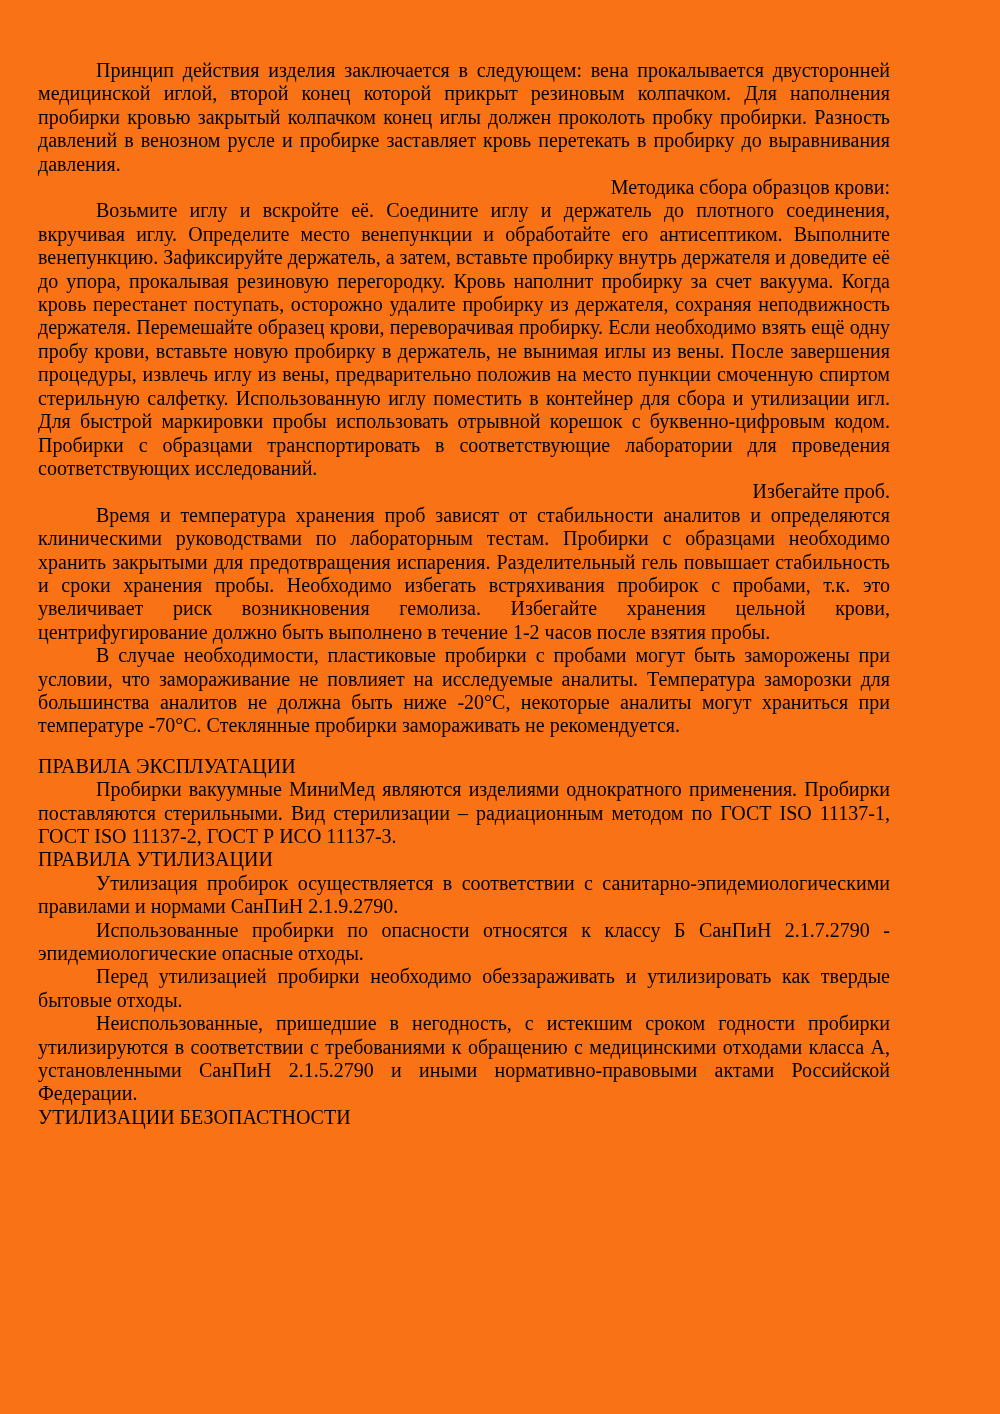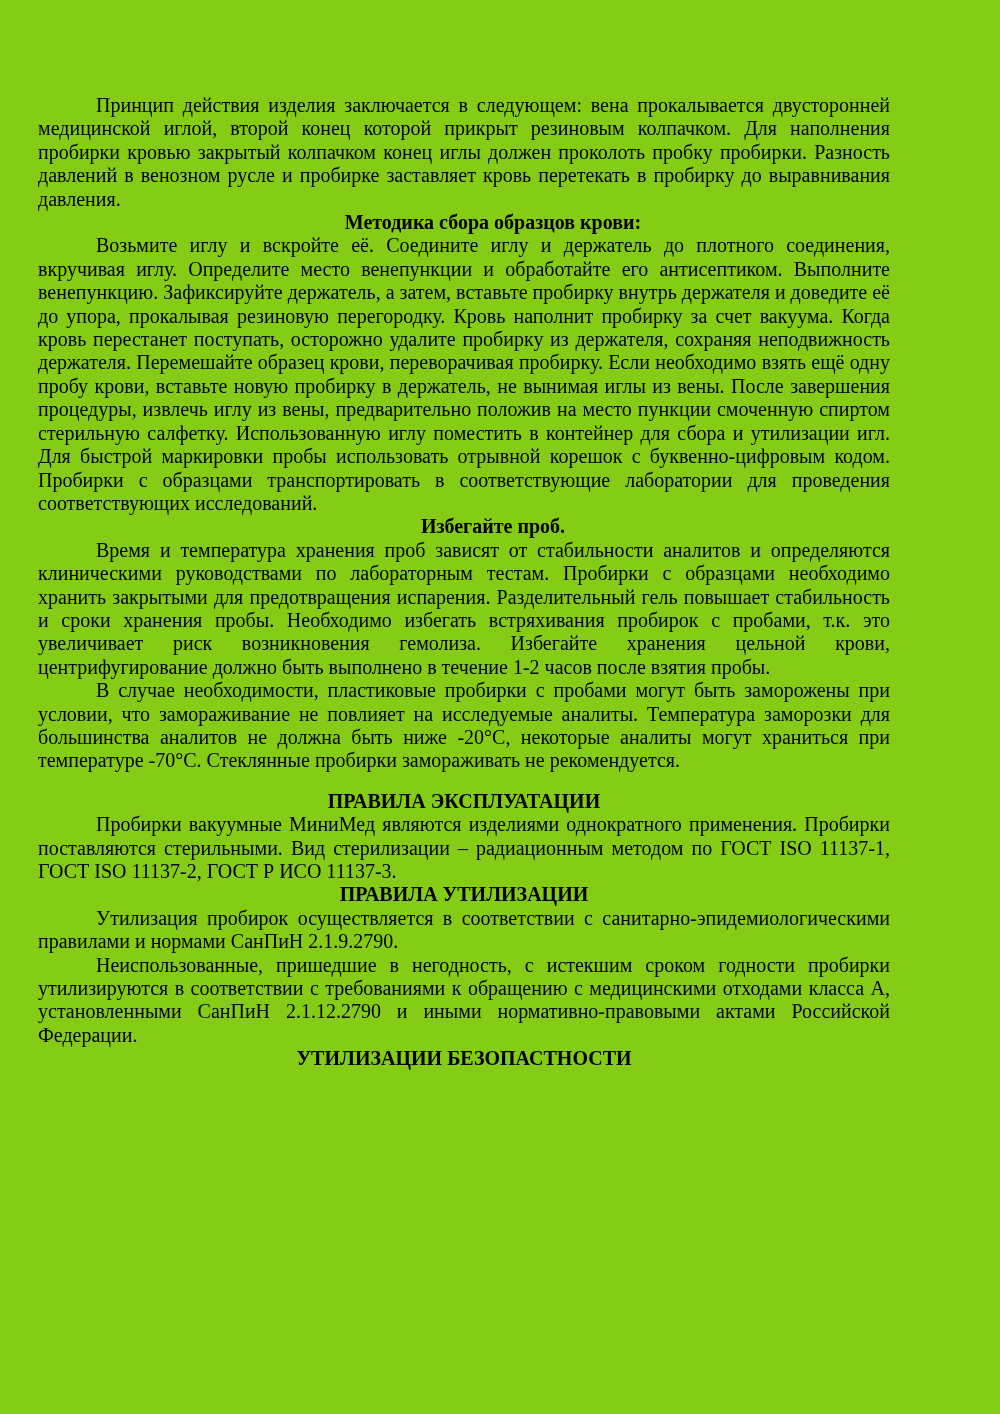--- a/index.html
+++ b/index.html
@@ -5,55 +5,56 @@
   html, body {
     margin: 0;
     padding: 0;
     background: #ffffff;
   }
   .page {
     position: relative;
     width: 1000px;
     height: 1414px;
     box-sizing: border-box;
-    background: #84cc16;
+    background: #f97316;
     color: #000000;
     font-family: "Liberation Serif", serif;
     font-size: 20px;
     line-height: 23.4px;
-    padding: 94px 110px 0 38px;
+    padding: 59px 110px 0 38px;
     overflow: hidden;
   }
   .page p {
     margin: 0;
     text-align: justify;
     text-indent: 58px;
   }
   .page p.subheading {
-    font-weight: bold;
-    text-align: center;
+    font-weight: normal;
+    text-align: right;
   }
   .page p.heading {
-    font-weight: bold;
-    text-align: center;
+    font-weight: normal;
     text-indent: 0;
   }
   .page p.heading.gap-before {
     margin-top: 17px;
   }
 </style>
 </head>
 <body>
 
 <div class="page">
   <p class="body">Принцип действия изделия заключается в следующем: вена прокалывается двусторонней медицинской иглой, второй конец которой прикрыт резиновым колпачком. Для наполнения пробирки кровью закрытый колпачком конец иглы должен проколоть пробку пробирки. Разность давлений в венозном русле и пробирке заставляет кровь перетекать в пробирку до выравнивания давления.</p>
   <p class="subheading">Методика сбора образцов крови:</p>
   <p class="body">Возьмите иглу и вскройте её. Соедините иглу и держатель до плотного соединения, вкручивая иглу. Определите место венепункции и обработайте его антисептиком. Выполните венепункцию. Зафиксируйте держатель, а затем, вставьте пробирку внутрь держателя и доведите её до упора, прокалывая резиновую перегородку. Кровь наполнит пробирку за счет вакуума. Когда кровь перестанет поступать, осторожно удалите пробирку из держателя, сохраняя неподвижность держателя. Перемешайте образец крови, переворачивая пробирку. Если необходимо взять ещё одну пробу крови, вставьте новую пробирку в держатель, не вынимая иглы из вены. После завершения процедуры, извлечь иглу из вены, предварительно положив на место пункции смоченную спиртом стерильную салфетку. Использованную иглу поместить в контейнер для сбора и утилизации игл. Для быстрой маркировки пробы использовать отрывной корешок с буквенно-цифровым кодом. Пробирки с образцами транспортировать в соответствующие лаборатории для проведения соответствующих исследований.</p>
   <p class="subheading">Избегайте проб.</p>
   <p class="body">Время и температура хранения проб зависят от стабильности аналитов и определяются клиническими руководствами по лабораторным тестам. Пробирки с образцами необходимо хранить закрытыми для предотвращения испарения. Разделительный гель повышает стабильность и сроки хранения пробы. Необходимо избегать встряхивания пробирок с пробами, т.к. это увеличивает риск возникновения гемолиза. Избегайте хранения цельной крови, центрифугирование должно быть выполнено в течение 1-2 часов после взятия пробы.</p>
   <p class="body">В случае необходимости, пластиковые пробирки с пробами могут быть заморожены при условии, что замораживание не повлияет на исследуемые аналиты. Температура заморозки для большинства аналитов не должна быть ниже -20°С, некоторые аналиты могут храниться при температуре -70°С. Стеклянные пробирки замораживать не рекомендуется.</p>
   <p class="heading gap-before">ПРАВИЛА ЭКСПЛУАТАЦИИ</p>
   <p class="body">Пробирки вакуумные МиниМед являются изделиями однократного применения. Пробирки поставляются стерильными. Вид стерилизации – радиационным методом по ГОСТ ISO 11137-1, ГОСТ ISO 11137-2, ГОСТ Р ИСО 11137-3.</p>
   <p class="heading">ПРАВИЛА УТИЛИЗАЦИИ</p>
   <p class="body">Утилизация пробирок осуществляется в соответствии с санитарно-эпидемиологическими правилами и нормами СанПиН 2.1.9.2790.</p>
-  <p class="body">Неиспользованные, пришедшие в негодность, с истекшим сроком годности пробирки утилизируются в соответствии с требованиями к обращению с медицинскими отходами класса А, установленными СанПиН 2.1.12.2790 и иными нормативно-правовыми актами Российской Федерации.</p>
+  <p class="body">Использованные пробирки по опасности относятся к классу Б СанПиН 2.1.7.2790 - эпидемиологические опасные отходы.</p>
+  <p class="body">Перед утилизацией пробирки необходимо обеззараживать и утилизировать как твердые бытовые отходы.</p>
+  <p class="body">Неиспользованные, пришедшие в негодность, с истекшим сроком годности пробирки утилизируются в соответствии с требованиями к обращению с медицинскими отходами класса А, установленными СанПиН 2.1.5.2790 и иными нормативно-правовыми актами Российской Федерации.</p>
   <p class="heading">УТИЛИЗАЦИИ БЕЗОПАСТНОСТИ</p>
 </div>
 
 </body></html>

